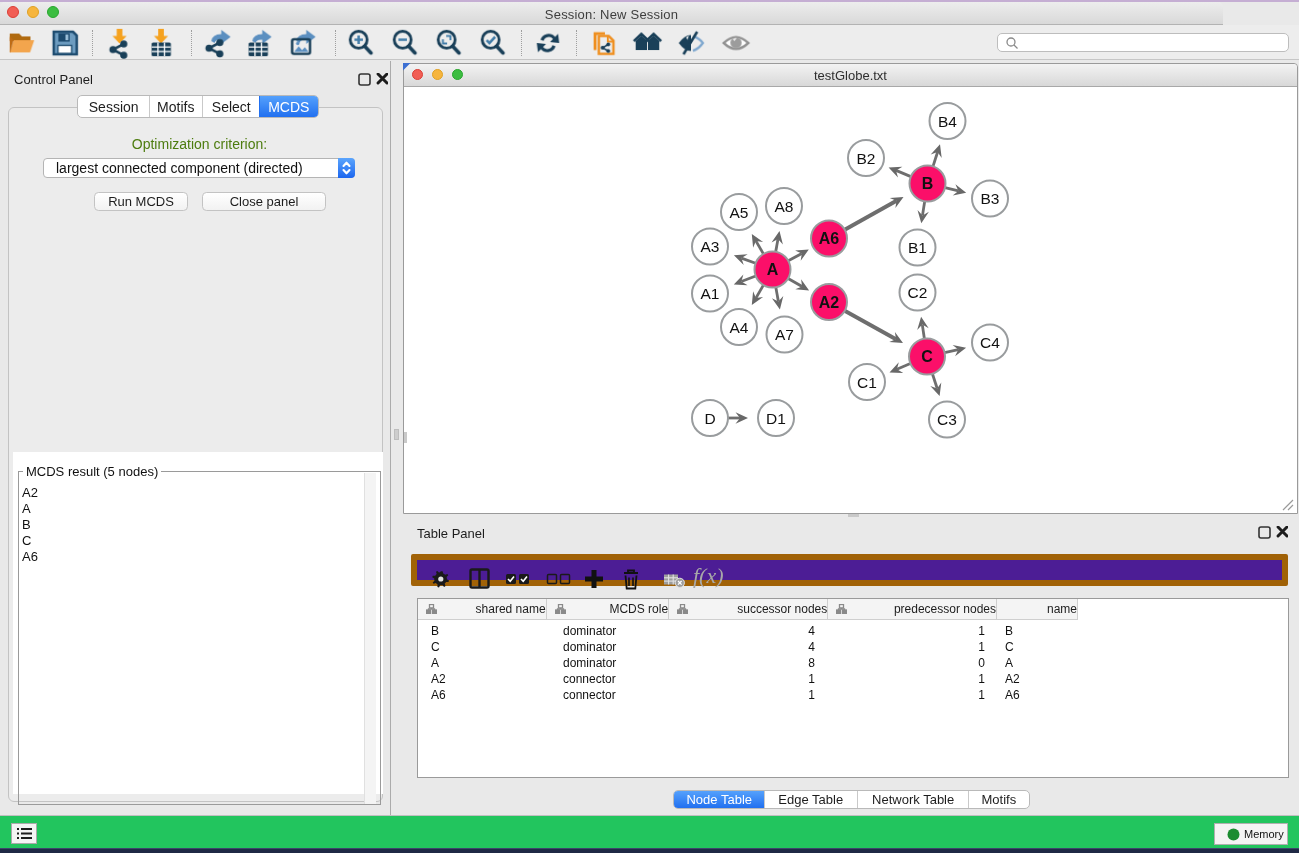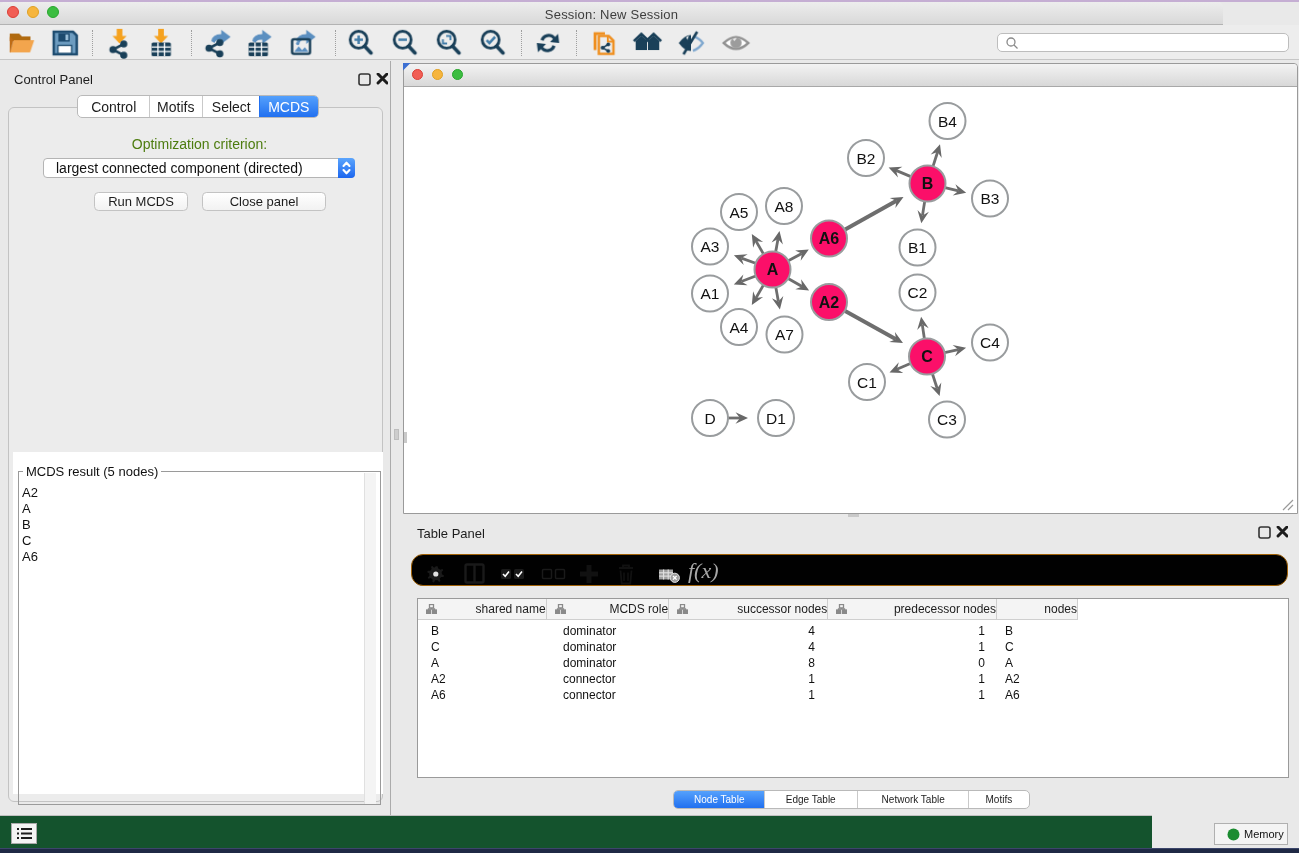--- a/index.html
+++ b/index.html
@@ -41,28 +41,28 @@
 #netwin{left:403px;top:63px;width:895px;height:451px;background:#fff;border:1px solid #9a9a9a;border-radius:4px 4px 0 0}
 #nettitle{left:0;top:0;width:893px;height:23px;background:linear-gradient(#f3f3f3,#d8d8d8);border-bottom:1px solid #a8a8a8;border-radius:4px 4px 0 0}
 #nettitle .t{top:4px;width:100%;text-align:center;font-size:13px;color:#2e2e2e}
 #graph{left:0px;top:24px}
 #graph text{font-size:15.5px;fill:#111;text-anchor:middle;font-family:"Liberation Sans",sans-serif}
 #graph line{stroke:#6e6e6e}
 #graph polygon{fill:#686868}
 
 #tpanel{left:403px;top:520px;width:896px;height:295px;background:#e9e9e9}
 #tpanel .hdr{left:14px;top:6px;font-size:13px;color:#1d1d1d}
-#ttoolbar{left:8px;top:34px;width:877px;height:32px;background:#000000;border:1px solid #a16207;border-radius:12px}
+#ttoolbar{left:8px;top:34px;width:877px;height:32px;background:#4c1d95;border:6px solid #a16207;border-radius:2px}
 #ttable{left:14px;top:78px;width:872px;height:180px;background:#fff;border:1px solid #9a9a9a}
 .th{position:absolute;top:0;height:21px;background:#f4f4f4;border-right:1px solid #cfcfcf;border-bottom:1px solid #cfcfcf;font-size:12px;color:#1d1d1d;text-align:right;line-height:21px}
 .td{position:absolute;height:16px;font-size:12px;color:#111;line-height:16px}
 #btabs{left:270px;top:270px;width:357px;height:19px}
-#btabs .tab{font-size:10px}
-
-#statusbar{left:0;top:815px;width:1152px;height:33px;background:#14532d;border-top:1px solid #c0c0c0}
+#btabs .tab{font-size:13px}
+
+#statusbar{left:0;top:815px;width:1299px;height:33px;background:#22c55e;border-top:1px solid #c0c0c0}
 #hambtn{left:11px;top:7px;width:26px;height:21px;background:#f4f4f4;border:1px solid #aaa}
 #membtn{left:1214px;top:7px;width:74px;height:22px;background:#f4f4f4;border:1px solid #b0b0b0;font-size:11px;color:#111}
 #darkstrip{left:0;top:848px;width:1299px;height:5px;background:#1f2945;border-top:1px solid #3c466b}
 </style></head><body>
 <div class="abs" id="topstrip"></div>
 <div class="abs" id="titlebar">
   <div class="abs light" style="left:7px;background:#f15e55;border:1px solid #da3e35"></div>
   <div class="abs light" style="left:27px;background:#f6b53d;border:1px solid #dfa023"></div>
   <div class="abs light" style="left:47px;background:#3cbd41;border:1px solid #28a52d"></div>
   <div class="abs t">Session: New Session</div>
@@ -187,21 +187,21 @@
     </div>
 </div>
 <div class="abs" id="cpanel">
   <div class="abs hdr">Control Panel</div>
   <svg class="abs" style="left:358px;top:12px" width="30" height="14">
       <rect x="1" y="1" width="11" height="11" rx="2" fill="none" stroke="#333" stroke-width="1.6"></rect>
       <path d="M20 1 L29 10 M29 1 L20 10" stroke="#1d1d1d" stroke-width="3" stroke-linecap="round"></path>
     </svg>
   <div class="abs" id="mcdspanel"></div>
   <div class="abs tabs" id="cptabs">
-    <div class="tab" style="width:72px">Control</div>
+    <div class="tab" style="width:72px">Session</div>
     <div class="tab" style="width:53px">Motifs</div>
     <div class="tab" style="width:58px">Select</div>
     <div class="tab sel" style="width:59px">MCDS</div>
   </div>
   <div class="abs crit">Optimization criterion:</div>
   <div class="abs" id="combo">largest connected component (directed)
     <div class="step"><svg width="17" height="20">
           <path d="M5.5 8 L8.5 4.7 L11.5 8 M5.5 12 L8.5 15.3 L11.5 12" fill="none" stroke="#fff" stroke-width="2.1" stroke-linecap="round" stroke-linejoin="round"></path>
         </svg></div>
   </div>
@@ -214,20 +214,21 @@
       <div class="sb"></div>
     </div>
   </div>
 </div>
 <div class="abs" style="left:394px;top:429px;width:5px;height:11px;background:#cdcdcd;border:1px solid #bdbdbd"></div>
 <div class="abs" id="netwin">
   <div class="abs" id="nettitle">
     <div class="abs light" style="left:8px;top:5px;width:11px;height:11px;background:#f15e55;border:1px solid #da3e35"></div>
     <div class="abs light" style="left:28px;top:5px;width:11px;height:11px;background:#f6b53d;border:1px solid #dfa023"></div>
     <div class="abs light" style="left:48px;top:5px;width:11px;height:11px;background:#3cbd41;border:1px solid #28a52d"></div>
+    <div class="abs t">testGlobe.txt</div>
   </div>
   <svg class="abs" style="left:-1px;top:-1px" width="9" height="9">
       <path d="M0 0 L7.5 0 L0 7.5 Z" fill="#3c6fd2"></path>
     </svg>
   <svg class="abs" id="graph" width="893" height="427" style="will-change:transform">
 <line x1="359.4" y1="165.9" x2="351.9" y2="152.9" stroke-width="2.8"></line>
 <polygon points="347.8,146.0 359.1,153.9 351.9,152.9 349.1,159.8"></polygon>
 <line x1="371.7" y1="163.8" x2="374.0" y2="151.0" stroke-width="2.8"></line>
 <polygon points="375.5,143.1 378.9,156.4 374.0,151.0 367.5,154.4"></polygon>
 <line x1="351.6" y1="175.3" x2="337.4" y2="170.1" stroke-width="2.8"></line>
@@ -387,21 +388,21 @@
           </g>
         </svg>successor nodes</div>
 <div class="th" style="left:410px;width:169px"><svg width="11" height="10" style="position:absolute;left:8px;top:5px">
           <g fill="none" stroke="#8a8a8a" stroke-width="1.3">
             <rect x="3.5" y="0.5" width="4" height="3.4"></rect>
             <rect x="0.5" y="6" width="4" height="3.4" fill="#8a8a8a"></rect>
             <rect x="6.5" y="6" width="4" height="3.4" fill="#8a8a8a"></rect>
             <path d="M5.5 4 v1 M2.5 6 v-1 h6 v1"></path>
           </g>
         </svg>predecessor nodes</div>
-<div class="th" style="left:579px;width:81px">nodes</div>
+<div class="th" style="left:579px;width:81px">name</div>
 <div class="td" style="left:13px;top:24px">B</div>
 <div class="td" style="left:145px;top:24px">dominator</div>
 <div class="td" style="left:250px;top:24px;width:147px;text-align:right">4</div>
 <div class="td" style="left:410px;top:24px;width:157px;text-align:right">1</div>
 <div class="td" style="left:587px;top:24px">B</div>
 <div class="td" style="left:13px;top:40px">C</div>
 <div class="td" style="left:145px;top:40px">dominator</div>
 <div class="td" style="left:250px;top:40px;width:147px;text-align:right">4</div>
 <div class="td" style="left:410px;top:40px;width:157px;text-align:right">1</div>
 <div class="td" style="left:587px;top:40px">C</div>

